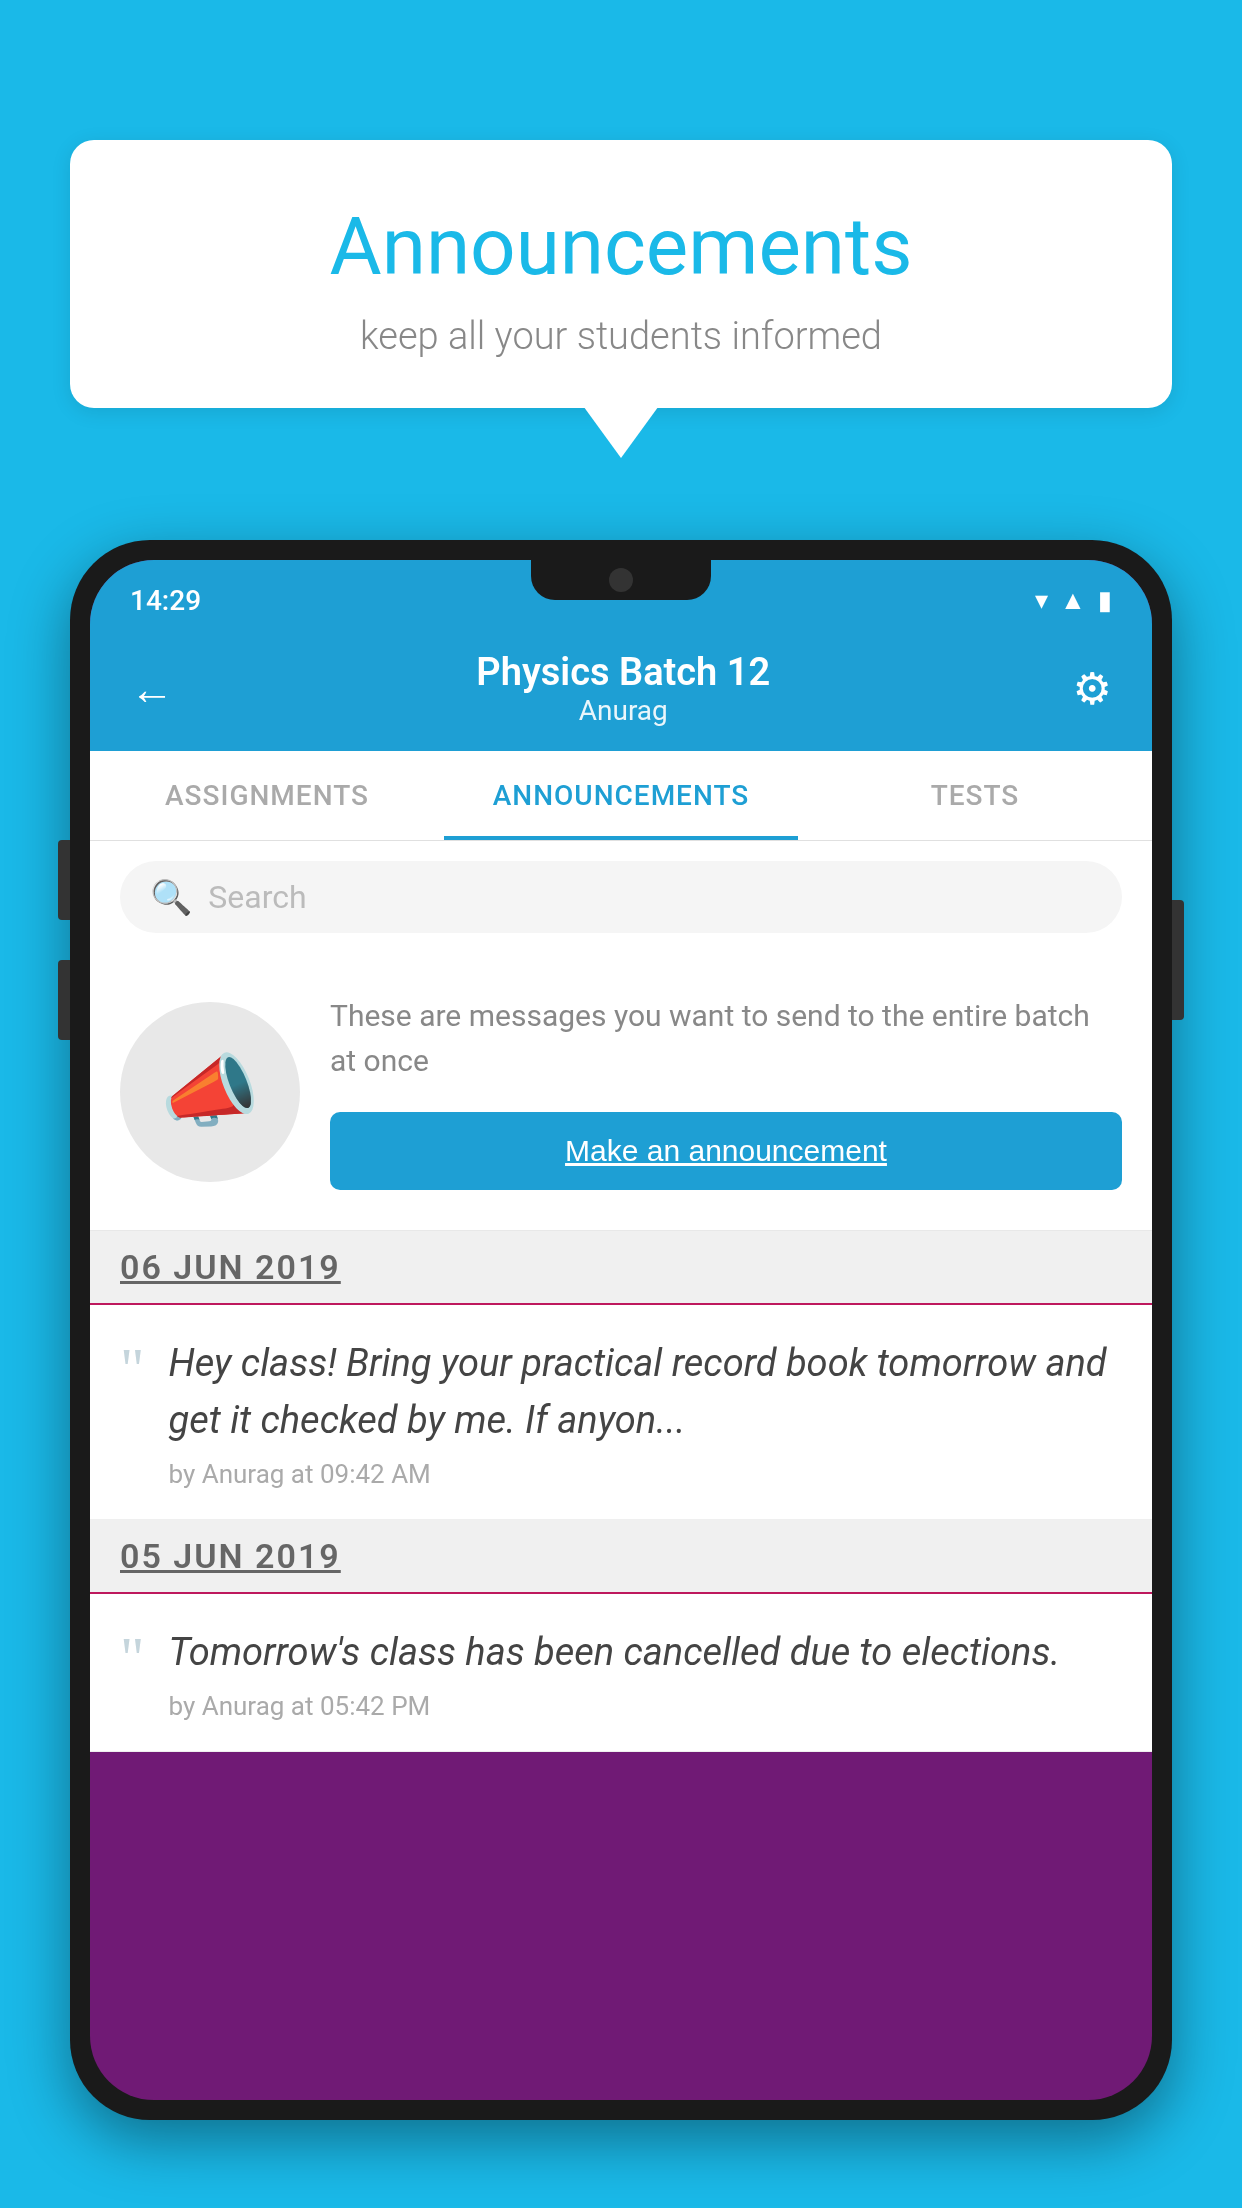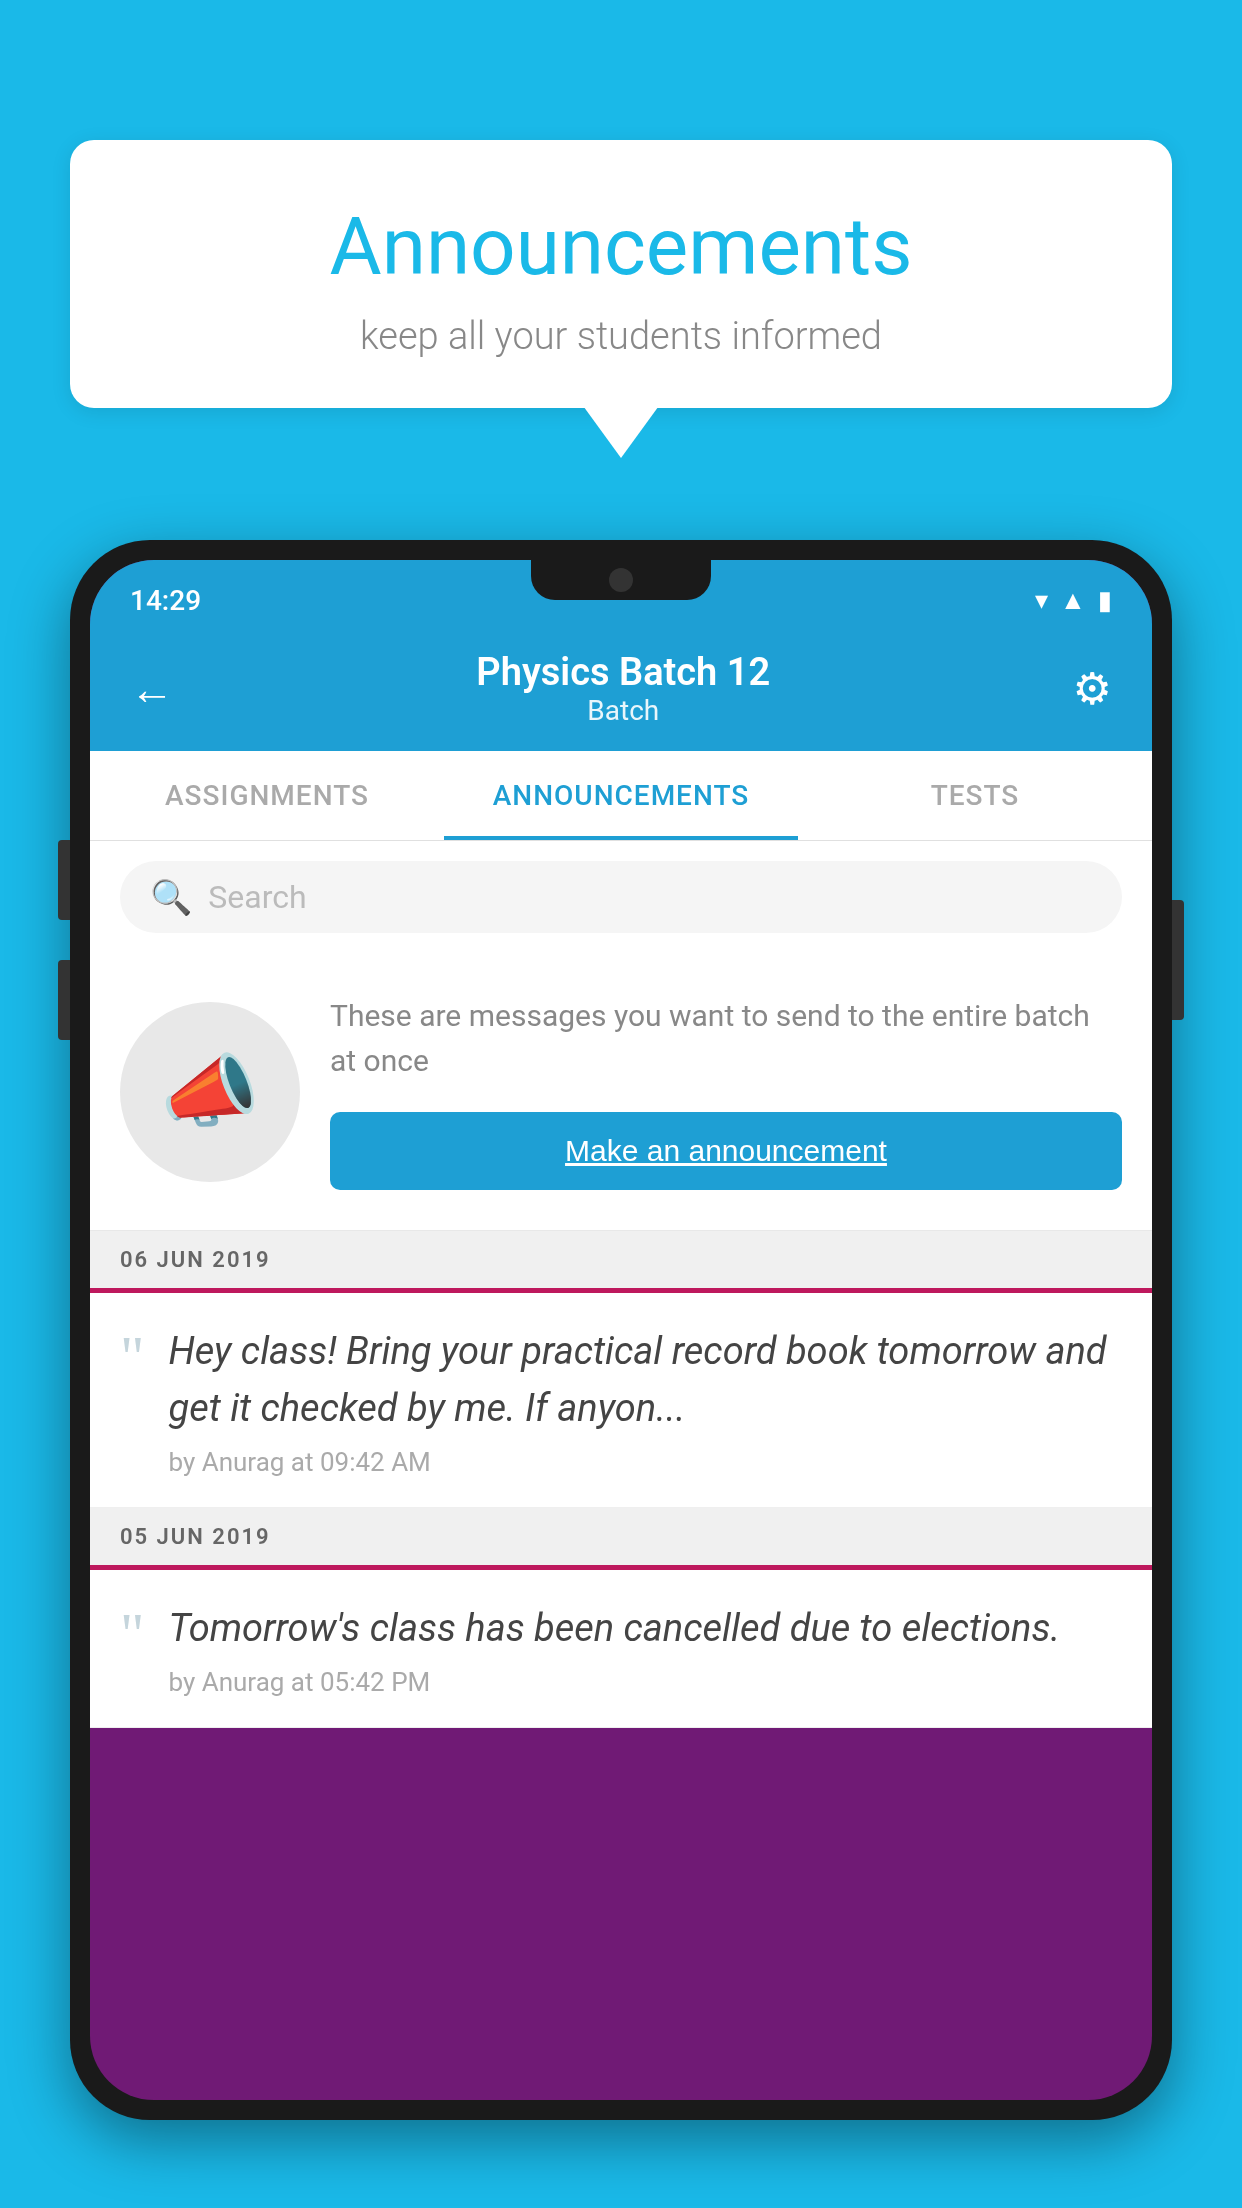--- a/index.html
+++ b/index.html
@@ -286,25 +286,26 @@
       font-weight: 500;
       cursor: pointer;
       width: 100%;
       text-decoration: underline;
     }
 
     
     .date-separator {
       background: #f0f0f0;
       padding: 16px 30px;
-      font-size: 22px;
+      font-size: 34px;
       font-weight: 600;
       color: #666;
       letter-spacing: 2px;
-      border-bottom: 5px solid #be185d;
+      border-bottom: 2px solid #be185d;
+      text-decoration: underline;
     }
 
     
     .announcement-item {
       background: white;
       padding: 30px;
       display: flex;
       gap: 24px;
       align-items: flex-start;
       border-bottom: 1px solid #efefef;
@@ -394,21 +395,21 @@
           <span class="status-icon">▾</span>
           <span class="status-icon">▲</span>
           <span class="status-icon">▮</span>
         </div>
       </div>
 
       <div class="app-header">
         <span class="header-back">←</span>
         <div class="header-title-area">
           <div class="header-title">Physics Batch 12</div>
-          <div class="header-subtitle">Batch</div>
+          <div class="header-subtitle">Anurag</div>
         </div>
         <span class="header-settings">⚙</span>
       </div>
 
       <div class="tabs-bar">
         <div class="tab-item">
           <span>ASSIGNMENTS</span>
         </div>
         <div class="tab-item active">
           <span>ANNOUNCEMENTS</span>

